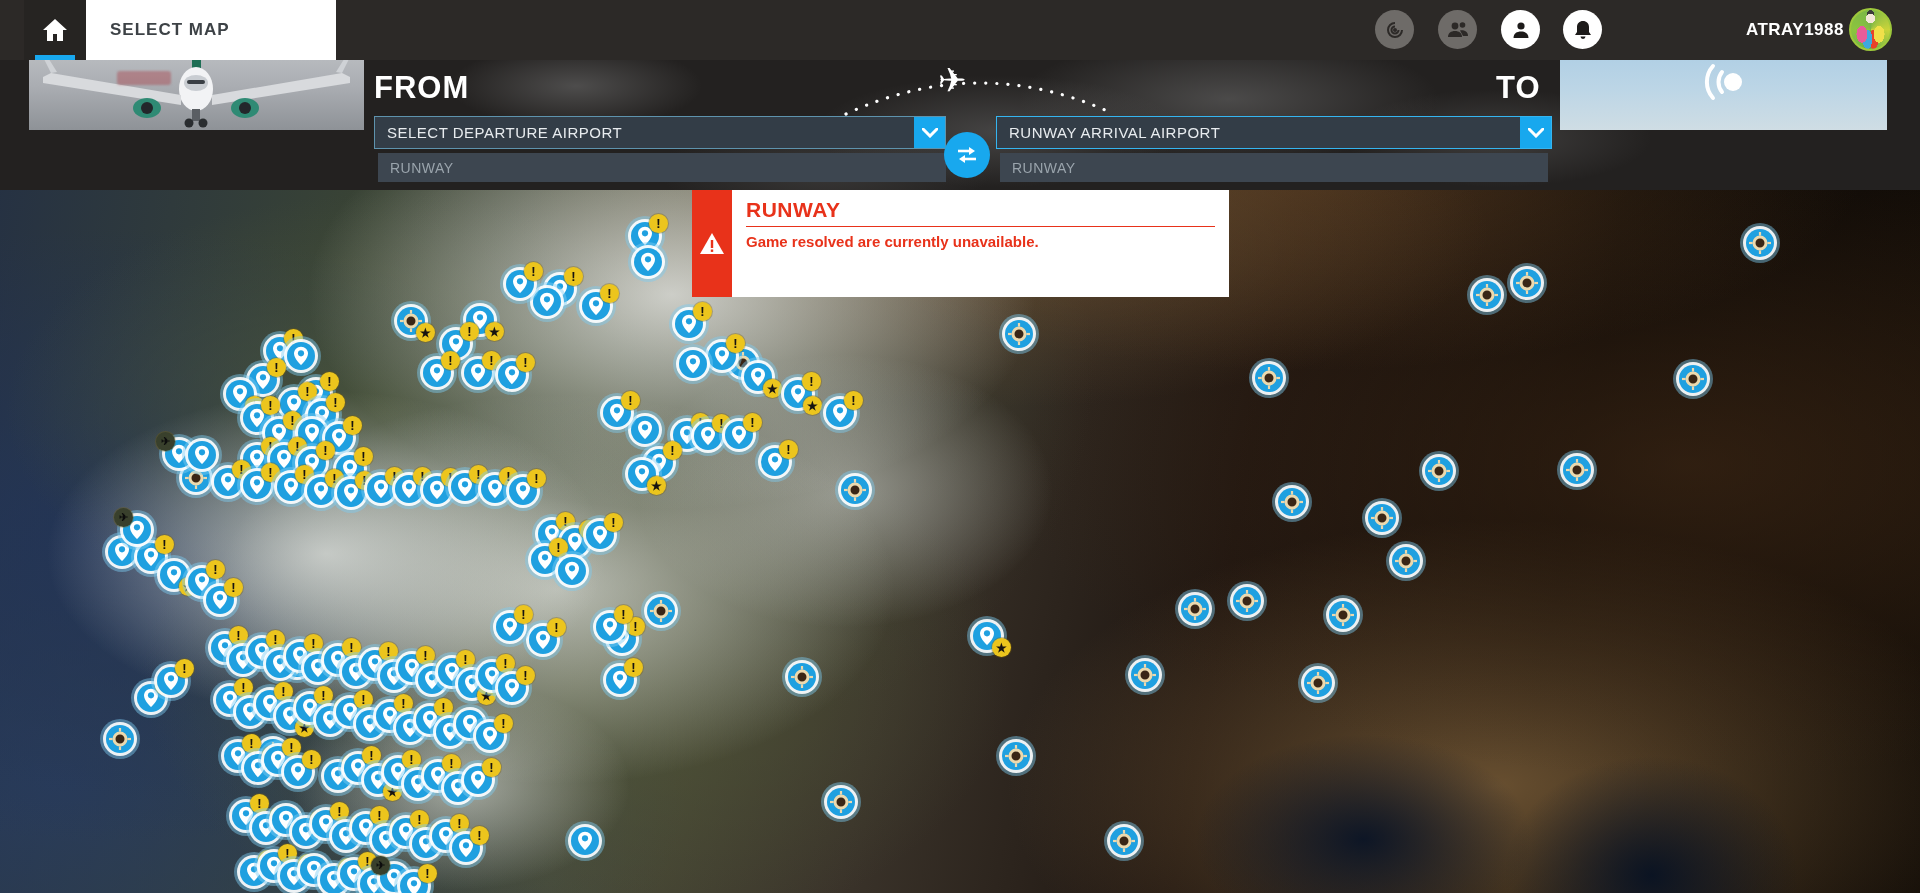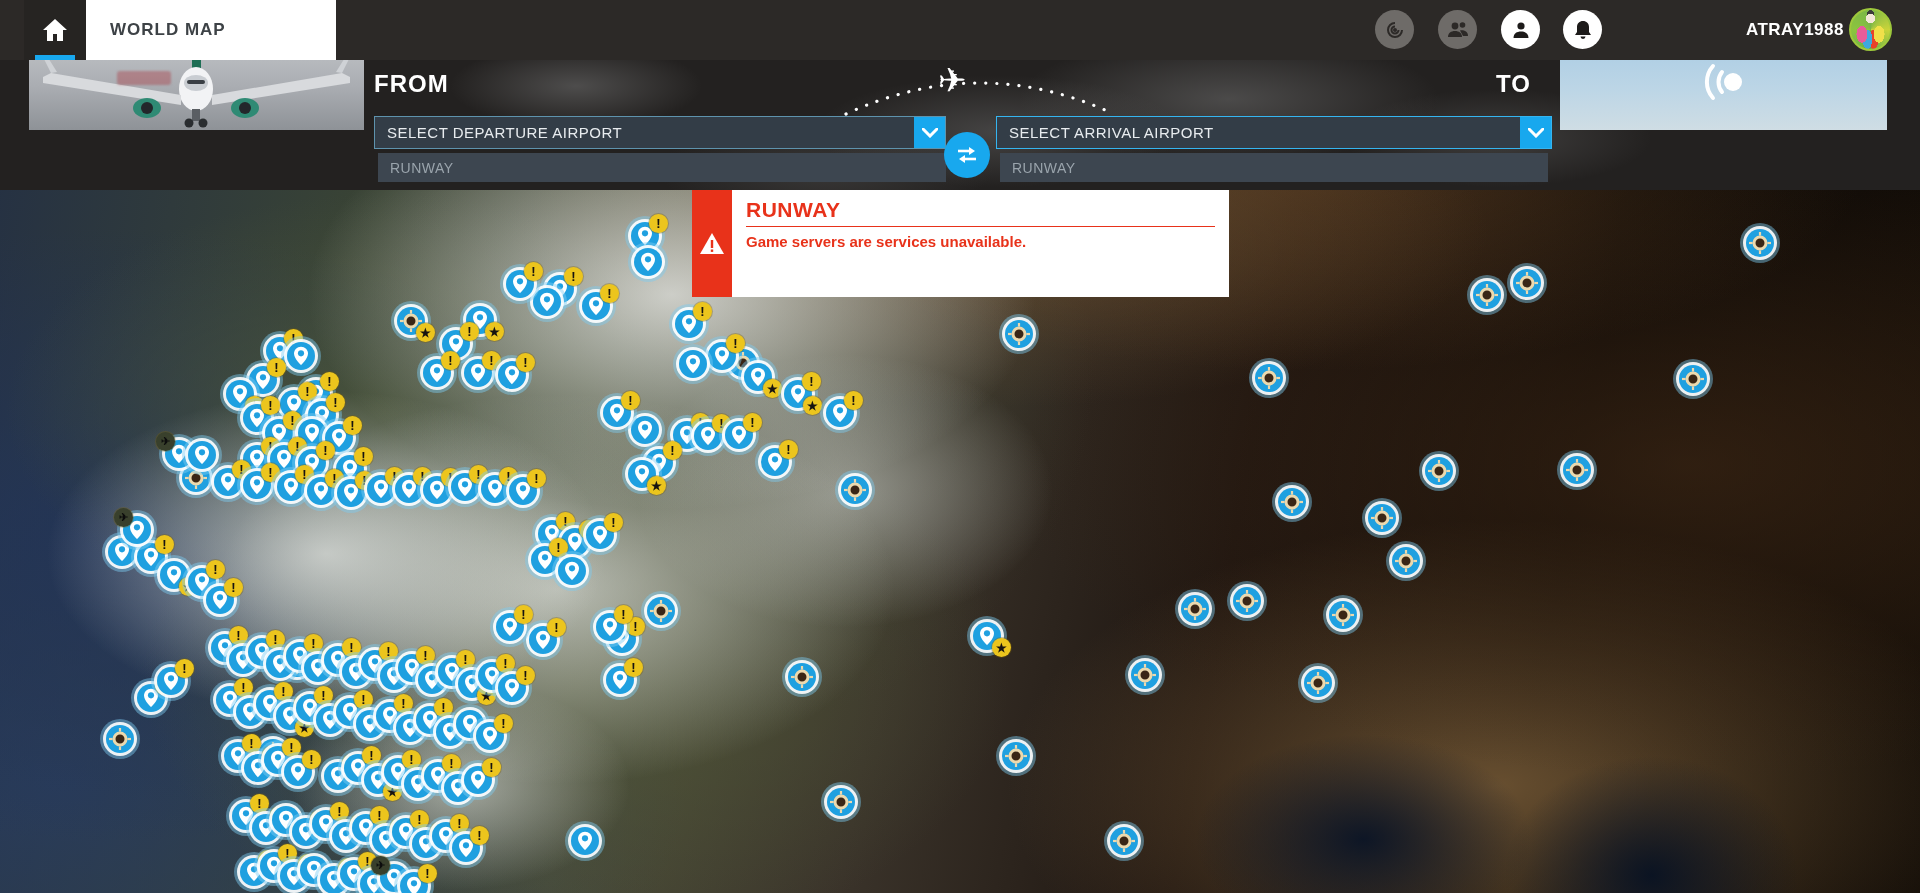--- a/index.html
+++ b/index.html
@@ -93,21 +93,21 @@
   .aircraft-img { position:relative; height:97px;
     background:linear-gradient(180deg,#c3c6ca 0%,#aaadb2 55%,#8e9297 100%); overflow:hidden; }
   .livery-label { position:absolute; top:3px; left:0; right:0; text-align:center;
     color:#2e8c4a; font-size:11px; font-weight:bold; letter-spacing:1px; }
   .design-blur { position:absolute; top:38px; left:88px; width:54px; height:14px;
     background:rgba(170,40,50,.35); border-radius:3px; filter:blur(1px); }
   .fc-card { left:1560px; width:327px; }
   .fc-img { height:97px; background:linear-gradient(180deg,#a8cbe4 0%,#bdd6e6 60%,#cfdde4 100%);
     display:flex; align-items:center; justify-content:center; }
 
-  .from-to-label { position:absolute; color:#fff; font-weight:bold; font-size:24px; letter-spacing:1px; z-index:22; }
+  .from-to-label { position:absolute; color:#fff; font-weight:bold; font-size:31px; letter-spacing:1px; z-index:22; }
   .selbox { position:absolute; height:33px; background:#333d47; border:1px solid #5e93ad;
     display:flex; align-items:center; z-index:22; cursor:pointer; }
   .selbox .sel-text { flex:1; color:#e8ecef; font-size:15px; letter-spacing:.5px; padding-left:12px; }
   .sel-chev { width:31px; height:31px; background:#18a8ee; display:flex; align-items:center;
     justify-content:center; cursor:pointer; }
   .runway { position:absolute; height:29px; background:#3d4650; color:#9aa4ac; font-size:14px;
     letter-spacing:.5px; display:flex; align-items:center; padding-left:12px; z-index:22; cursor:pointer; }
   .swap-btn { position:absolute; left:944px; top:132px; width:46px; height:46px; border-radius:50%;
     background:#18a8ee; display:flex; align-items:center; justify-content:center; z-index:23; cursor:pointer; }
   .arc-svg { position:absolute; left:840px; top:60px; z-index:21; pointer-events:none; }
@@ -1665,21 +1665,21 @@
     </div>
 
   <div class="topbar">
     <div class="home-btn">
       <svg width="26" height="24" viewBox="0 0 26 24">
         <path d="M13 1 L25 12 h-4 v11 h-6 v-7 h-4 v7 H5 V12 H1 Z" fill="#fff"></path>
       </svg>
       <div class="home-underline"></div>
     </div>
     <div class="wm-tab">
-      <span>WORLD MAP</span>
+      <span>SELECT MAP</span>
     </div>
 
     <div class="circle-btn gray" style="right:506px;">
       <svg width="22" height="22" viewBox="0 0 22 22">
         <circle cx="11" cy="11" r="2" fill="#2c2927"></circle>
         <path d="M11 4 a7 7 0 1 0 7 7" fill="none" stroke="#2c2927" stroke-width="2"></path>
         <path d="M11 7.5 a3.5 3.5 0 1 0 3.5 3.5" fill="none" stroke="#2c2927" stroke-width="2"></path>
       </svg>
     </div>
     <div class="circle-btn gray" style="right:443px;">
@@ -1758,21 +1758,21 @@
     <svg width="24" height="20" viewBox="0 0 24 20">
       <path d="M3 6 h13" stroke="#fff" stroke-width="2.6" fill="none"></path>
       <path d="M14 2 L20 6 L14 10 Z" fill="#fff"></path>
       <path d="M8 14 h13" stroke="#fff" stroke-width="2.6" fill="none"></path>
       <path d="M10 10 L4 14 L10 18 Z" fill="#fff"></path>
     </svg>
   </div>
 
   <div class="from-to-label" style="left:1496px; top:70px;">TO</div>
   <div class="selbox" style="left:996px; top:116px; width:556px; border-color:#35b5f0;">
-    <span class="sel-text">SELECT ARRIVAL AIRPORT</span>
+    <span class="sel-text">RUNWAY ARRIVAL AIRPORT</span>
     <div class="sel-chev">
       <svg width="16" height="10" viewBox="0 0 16 10">
         <path d="M1 1 L8 8 L15 1" fill="none" stroke="#fff" stroke-width="3" stroke-linecap="round"></path>
       </svg>
     </div>
   </div>
   <div class="runway" style="left:1000px; top:153px; width:548px;">RUNWAY</div>
 
   <div class="card fc-card">
     <div class="card-header">
@@ -1791,18 +1791,18 @@
     <div class="warn-stripe">
       <svg width="26" height="24" viewBox="0 0 26 24">
         <path d="M13 1 L25 22 H1 Z" fill="#fff"></path>
         <rect x="11.8" y="8" width="2.4" height="8" fill="#e8321a"></rect>
         <rect x="11.8" y="17.5" width="2.4" height="2.4" fill="#e8321a"></rect>
       </svg>
     </div>
     <div class="warn-body">
       <div class="warn-title">RUNWAY</div>
       <div class="warn-rule"></div>
-      <div class="warn-text">Game servers are services unavailable.</div>
+      <div class="warn-text">Game resolved are currently unavailable.</div>
     </div>
   </div>
 
 
 </div>
 
 </body></html>

